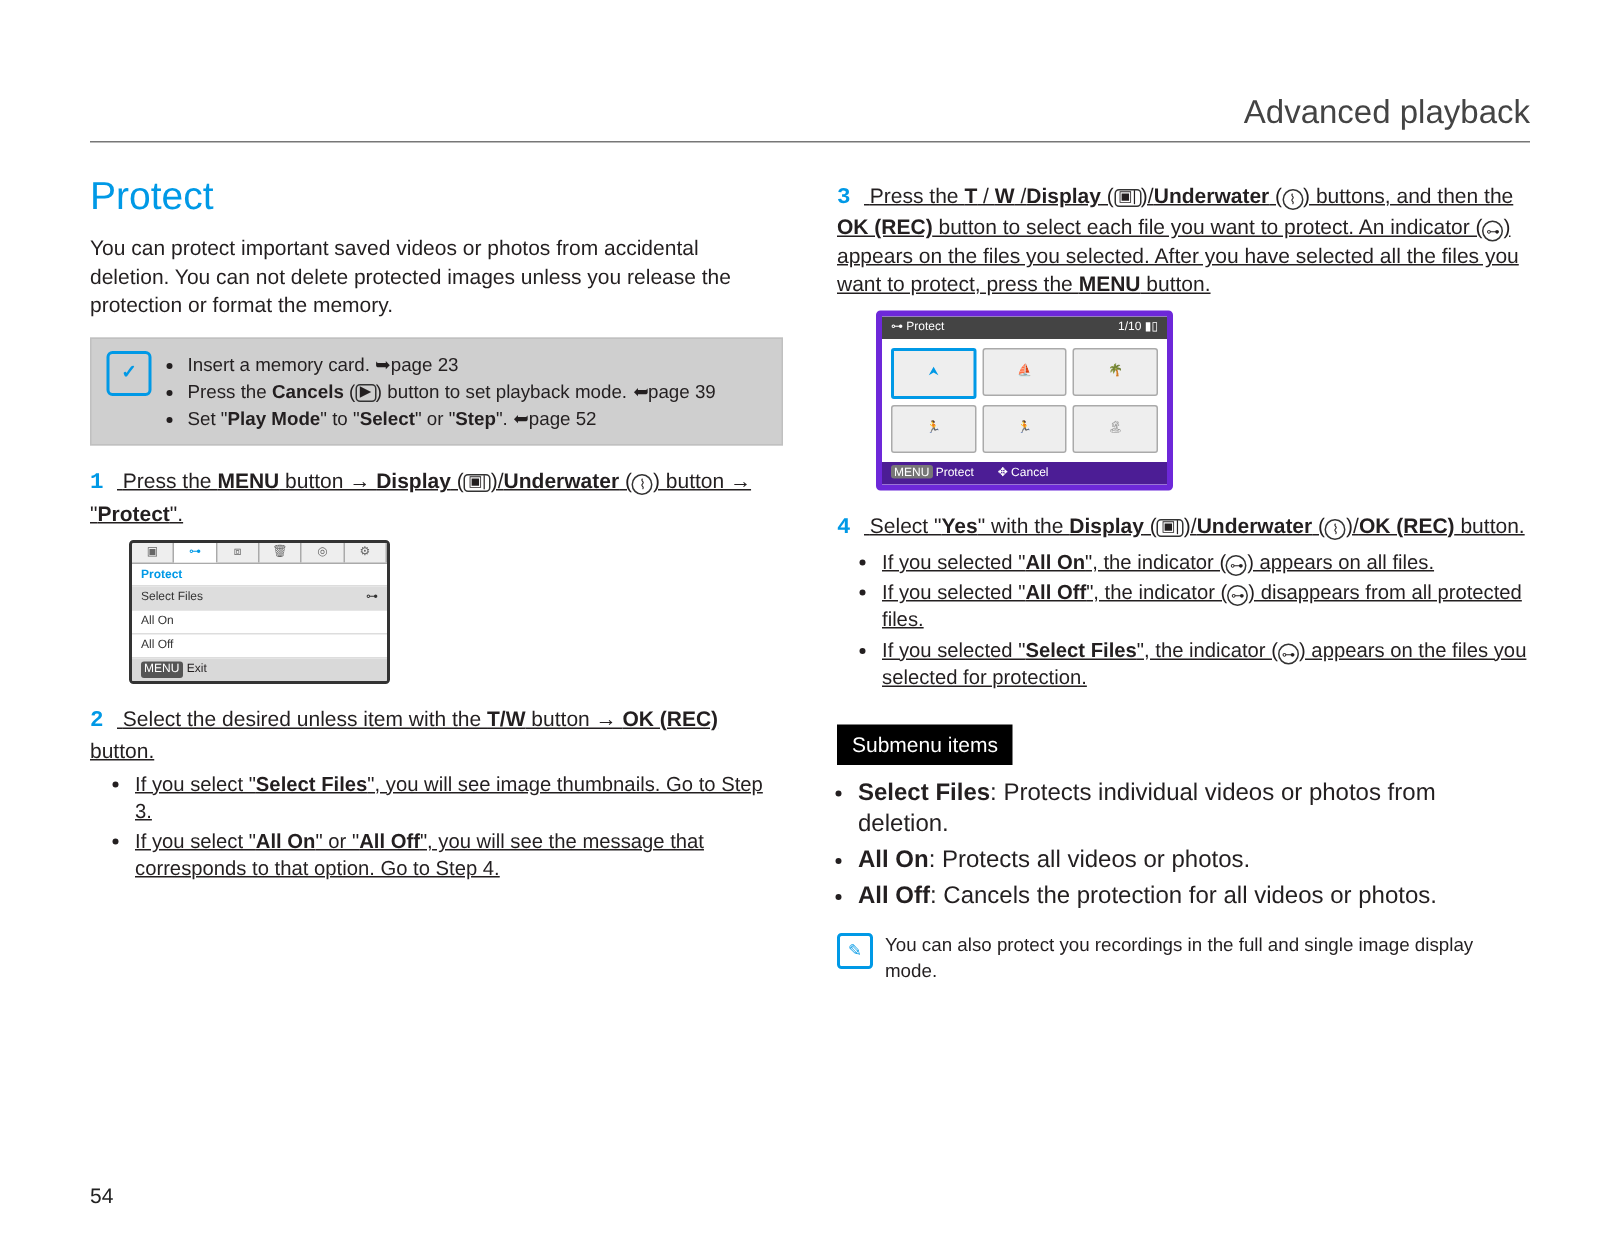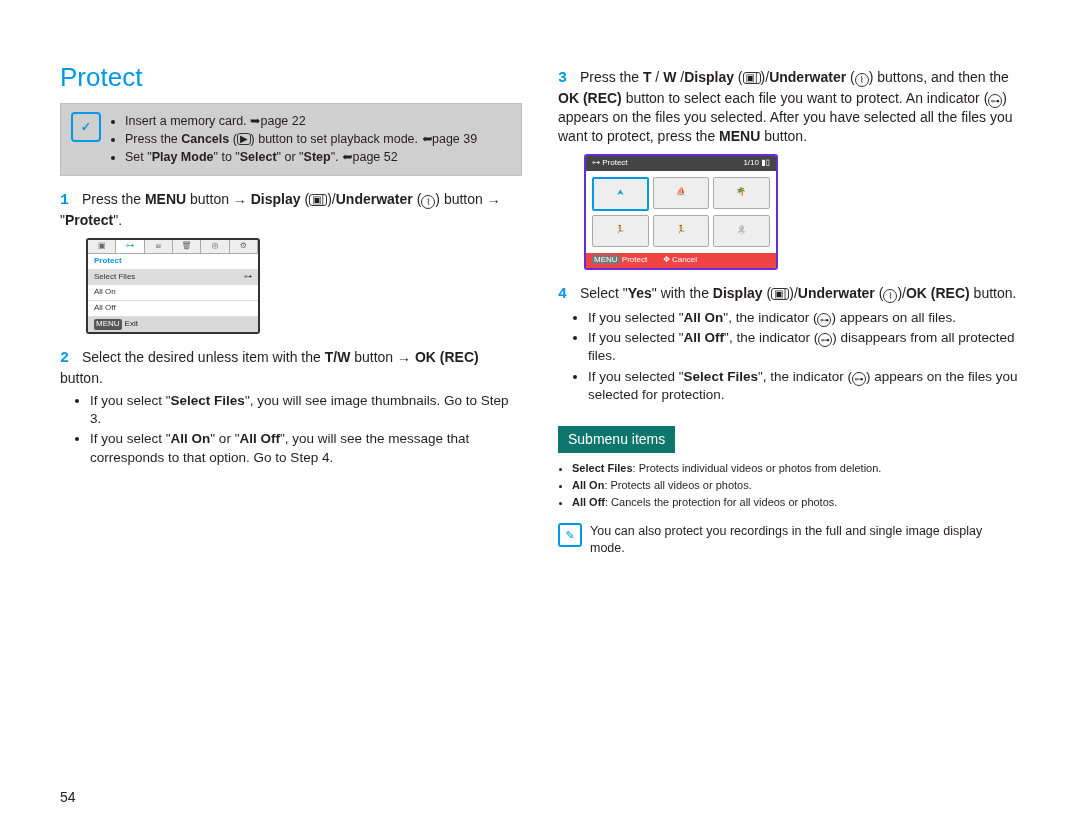--- a/index.html
+++ b/index.html
@@ -4,73 +4,77 @@
 <style>
   html,body{margin:0;padding:0;background:#fff;font-family:Arial,Helvetica,sans-serif;color:#231f20;font-size:14px;line-height:1.35;}
   .page{width:1080px;height:825px;box-sizing:border-box;padding:60px 60px 0 60px;position:relative;}
   .header-bar{position:relative;border-bottom:1px solid #777;height:34px;margin-bottom:18px;}
   .header-title{position:absolute;right:0;bottom:4px;font-size:22px;font-weight:normal;color:#444;}
   .columns{display:flex;gap:36px;}
   .col{flex:1;min-width:0;}
   h2.section{color:#0099e6;font-size:26px;font-weight:normal;margin:0 0 8px 0;}
   p.intro{margin:0 0 12px 0;font-size:14px;}
   .step-num{color:#0099e6;font-weight:bold;font-family:"Courier New",monospace;font-size:15px;display:inline-block;width:18px;}
-  .step{margin:8px 0 8px 0;font-size:14px;}
+  .step{margin:8px 0 8px 0;font-size:14px;text-decoration:underline;}
   .step .body{display:inline;}
   .step ul, ul.plain{margin:4px 0 6px 30px;padding:0;font-size:13.5px;}
   .step ul li, ul.plain li{margin:2px 0;list-style:disc;}
   .bold{font-weight:bold;}
   
   .info-box{background:#cfcfcf;border:1px solid #c0c0c0;display:flex;gap:10px;padding:8px 10px;margin:6px 0 14px 0;font-size:12.5px;}
   .info-icon{width:26px;height:26px;flex:none;border:2px solid #0099e6;border-radius:4px;display:flex;align-items:center;justify-content:center;color:#0099e6;font-weight:bold;}
   .info-box ul{margin:0;padding-left:14px;}
   .info-box ul li{list-style:disc;margin:1px 0;}
   
   .fig{border:2px solid #333;width:170px;margin:6px 0 14px 26px;background:#fff;font-size:8px;border-radius:3px;overflow:hidden;}
   .fig .tabbar{display:flex;background:#eee;border-bottom:1px solid #aaa;}
   .fig .tab{flex:1;height:13px;border-right:1px solid #aaa;display:flex;align-items:center;justify-content:center;color:#666;}
   .fig .tab.active{background:#fff;color:#0099e6;}
   .fig .menulist{padding:0;}
   .fig .mi{padding:2px 6px;border-bottom:1px solid #ddd;display:flex;justify-content:space-between;align-items:center;color:#333;}
   .fig .mi.title{color:#0099e6;font-weight:bold;}
   .fig .mi.sel{background:#ddd;}
   .fig .foot{background:#d9d9d9;padding:2px 6px;display:flex;gap:10px;align-items:center;}
   .fig .foot span{display:flex;gap:3px;align-items:center;}
-  .fig2{border:2px solid #6d28d9;width:190px;margin:6px 0 14px 26px;background:#fff;font-size:8px;border-radius:3px;overflow:hidden;}
+  .fig2{border:4px solid #6d28d9;width:190px;margin:6px 0 14px 26px;background:#fff;font-size:8px;border-radius:3px;overflow:hidden;}
   .fig2 .hdr{background:#444;color:#fff;display:flex;justify-content:space-between;padding:2px 6px;align-items:center;}
   .fig2 .grid{display:grid;grid-template-columns:repeat(3,1fr);gap:4px;padding:6px;}
   .fig2 .th{height:30px;background:#eee;border:1px solid #aaa;border-radius:2px;display:flex;align-items:center;justify-content:center;color:#888;position:relative;}
   .fig2 .th.first{border:2px solid #0099e6;color:#0099e6;}
-  .fig2 .foot{background:#ef4444;color:#fff;display:flex;gap:16px;padding:2px 6px;}
+  .fig2 .foot{background:#4c1d95;color:#fff;display:flex;gap:16px;padding:2px 6px;}
   
-  .sub-head{background:#0f766e;color:#fff;padding:4px 10px;font-size:14px;margin:14px 0 4px 0;display:inline-block;}
+  .sub-head{background:#000000;color:#fff;padding:4px 10px;font-size:14px;margin:14px 0 4px 0;display:inline-block;}
   .note-row{display:flex;gap:8px;margin-top:14px;font-size:12.5px;}
   .note-badge{width:20px;height:20px;border:2px solid #0099e6;border-radius:3px;color:#0099e6;display:flex;align-items:center;justify-content:center;font-size:11px;flex:none;}
   .pgnum{position:absolute;left:60px;bottom:18px;font-size:14px;color:#222;margin-top:32px;}
   .icon-inline{display:inline-block;border:1px solid #333;border-radius:3px;font-size:10px;line-height:10px;padding:0 2px;vertical-align:1px;}
   .circ{display:inline-block;border:1px solid #333;border-radius:50%;font-size:9px;line-height:12px;width:12px;height:12px;text-align:center;vertical-align:-1px;}
   .ref-arrow{display:inline-block;transform:scaleX(-1);}
 </style>
 </head>
 <body>
 
 <div class="page">
 
+  <div class="header-bar">
+    <div class="header-title">Advanced playback</div>
+  </div>
 
   <div class="columns">
 
     <div class="col">
       <h2 class="section">Protect</h2>
+      <p class="intro">You can protect important saved videos or photos from accidental deletion. You can not delete protected images unless you release the protection or format the memory.</p>
 
       <div class="info-box">
         <div class="info-icon">
           <span>✓</span>
         </div>
         <ul>
-          <li>Insert a memory card. ➥page 22</li>
+          <li>Insert a memory card. ➥page 23</li>
           <li>Press the <span class="bold">Cancels</span> (<span class="icon-inline">▶</span>) button to set playback mode. <span class="ref-arrow">➥</span>page 39</li>
           <li>Set "<span class="bold">Play Mode</span>" to "<span class="bold">Select</span>" or "<span class="bold">Step</span>". <span class="ref-arrow">➥</span>page 52</li>
         </ul>
       </div>
 
       <div class="step">
         <span class="step-num">1</span>
         <span class="body">
           <span>Press the </span><span class="bold">MENU</span><span> button → </span><span class="bold">Display</span><span> (</span><span class="icon-inline">▣|</span><span>)/</span><span class="bold">Underwater</span><span> (</span><span class="circ">⌇</span><span>) button → "</span><span class="bold">Protect</span><span>".</span>
         </span>
@@ -151,21 +155,21 @@
           <span>Select "</span><span class="bold">Yes</span><span>" with the </span><span class="bold">Display</span><span> (</span><span class="icon-inline">▣|</span><span>)/</span><span class="bold">Underwater</span><span> (</span><span class="circ">⌇</span><span>)/</span><span class="bold">OK (REC)</span><span> button.</span>
         </span>
         <ul>
           <li><span>If you selected "</span><span class="bold">All On</span><span>", the indicator (</span><span class="circ">⊶</span><span>) appears on all files.</span></li>
           <li><span>If you selected "</span><span class="bold">All Off</span><span>", the indicator (</span><span class="circ">⊶</span><span>) disappears from all protected files.</span></li>
           <li><span>If you selected "</span><span class="bold">Select Files</span><span>", the indicator (</span><span class="circ">⊶</span><span>) appears on the files you selected for protection.</span></li>
         </ul>
       </div>
 
       <div class="sub-head">Submenu items</div>
-      <ul class="plain" style="margin-left:14px;font-size:11px;">
+      <ul class="plain" style="margin-left:14px;font-size:16px;">
         <li><span class="bold">Select Files</span><span>: Protects individual videos or photos from deletion.</span></li>
         <li><span class="bold">All On</span><span>: Protects all videos or photos.</span></li>
         <li><span class="bold">All Off</span><span>: Cancels the protection for all videos or photos.</span></li>
       </ul>
 
       <div class="note-row">
         <div class="note-badge">✎</div>
         <div>You can also protect you recordings in the full and single image display mode.</div>
       </div>
 

